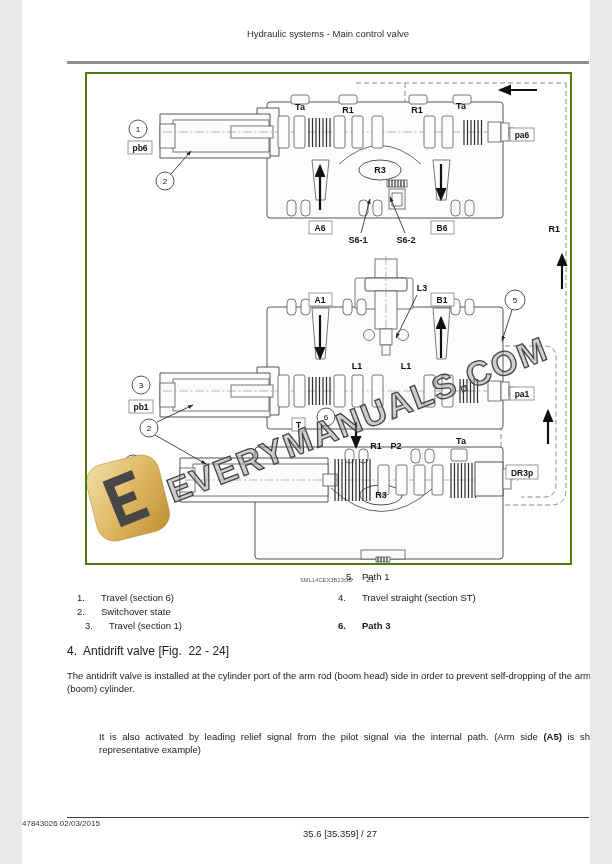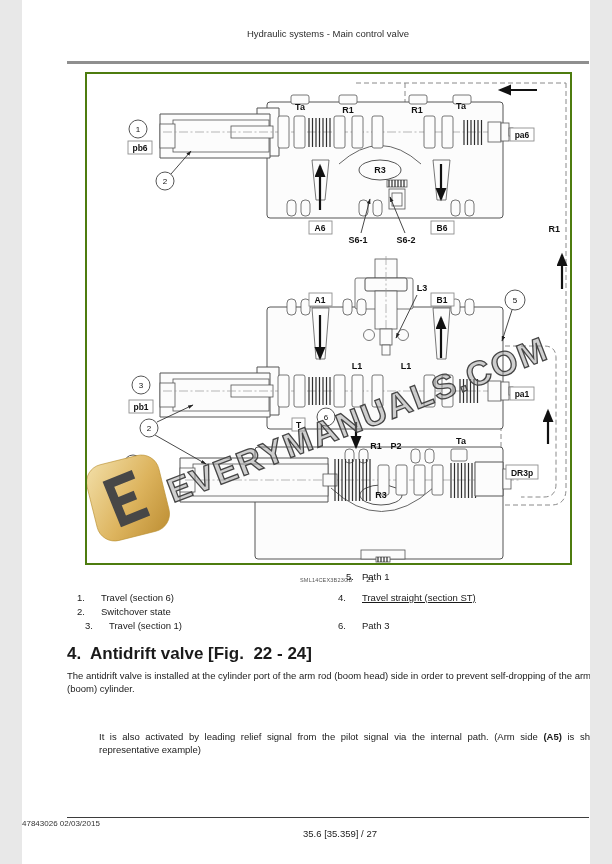--- a/index.html
+++ b/index.html
@@ -7,21 +7,21 @@
         font-family:"Liberation Sans",sans-serif;color:#1a1a1a;overflow:hidden;}
   .hdr{position:absolute;top:28px;left:0;width:612px;text-align:center;
        font-size:9.5px;color:#2e2e2e;}
   .hdr-rule{position:absolute;left:45px;top:61px;width:522px;height:3px;background:#8f8f8f;}
   .figbox{position:absolute;left:63px;top:72px;width:483px;height:489px;border:2px solid #4d7c0f;background:#fff;}
   .figcap{position:absolute;left:278px;top:568px;white-space:nowrap;}
   .figcap .code{font-size:5.5px;color:#555;letter-spacing:.2px;}
   .figcap .num{font-size:7px;color:#222;margin-left:14px;}
   .legend-num{display:inline-block;width:24px;font-size:9.5px;}
   .legend-row{position:absolute;font-size:9.5px;white-space:nowrap;}
-  .sec-h{position:absolute;left:45px;top:644px;font-size:17px;font-weight:bold;white-space:pre-wrap;}
+  .sec-h{position:absolute;left:45px;top:644px;font-size:12px;font-weight:normal;white-space:pre-wrap;}
   .para{position:absolute;left:45px;width:524px;font-size:9.5px;line-height:13px;text-align:justify;}
   .ftr-rule{position:absolute;left:45px;top:817px;width:522px;height:1px;background:#3d3d3d;}
   .ftr1{position:absolute;left:0;top:819px;width:612px;font-size:8px;color:#333;}
   .ftr2{position:absolute;left:0;top:828px;width:612px;text-align:center;font-size:9.5px;color:#222;padding-left:12px;}
   
   .vb{fill:#fcfcfc;stroke:#555;stroke-width:1;stroke-linejoin:round;}
   .vb2{fill:#fcfcfc;stroke:#555;stroke-width:.8;}
   .nf{fill:none;stroke:#555;stroke-width:.9;}
   .hatch{stroke:#2e2e2e;stroke-width:1.2;fill:none;}
   .cl{stroke:#999;stroke-width:.7;stroke-dasharray:9 2.5 2 2.5;fill:none;}
@@ -288,27 +288,27 @@
   <div>
     <div class="legend-row" style="left:55px;top:592px;">
       <span class="legend-num">1.</span><span>Travel (section 6)</span>
     </div>
     <div class="legend-row" style="left:55px;top:606px;">
       <span class="legend-num">2.</span><span>Switchover state</span>
     </div>
     <div class="legend-row" style="left:55px;top:620px;margin-left:8px;">
       <span class="legend-num">3.</span><span>Travel (section 1)</span>
     </div>
-    <div class="legend-row" style="left:316px;top:592px;text-decoration:underline;">
+    <div class="legend-row" style="left:316px;top:592px;">
       <span class="legend-num">4.</span><span>Travel straight (section ST)</span>
     </div>
     <div class="legend-row" style="left:316px;top:571px;text-align:center;">
       <span class="legend-num">5.</span><span>Path 1</span>
     </div>
-    <div class="legend-row" style="left:316px;top:620px;">
+    <div class="legend-row" style="left:316px;top:620px;font-weight:bold;">
       <span class="legend-num">6.</span><span>Path 3</span>
     </div>
   </div>
 
   <div class="sec-h">4.  Antidrift valve [Fig.  22 - 24]</div>
 
   <div class="para" style="top:669px;">The antidrift valve is installed at the cylinder port of the arm rod (boom head) side in order to prevent self-dropping of the arm (boom) cylinder.</div>
 
   <div class="para" style="top:730px;margin-left:32px;">
     <span>It is also activated by leading relief signal from the pilot signal via the internal path.  (Arm side </span><b>(A5)</b><span> is shown as representative example)</span>

